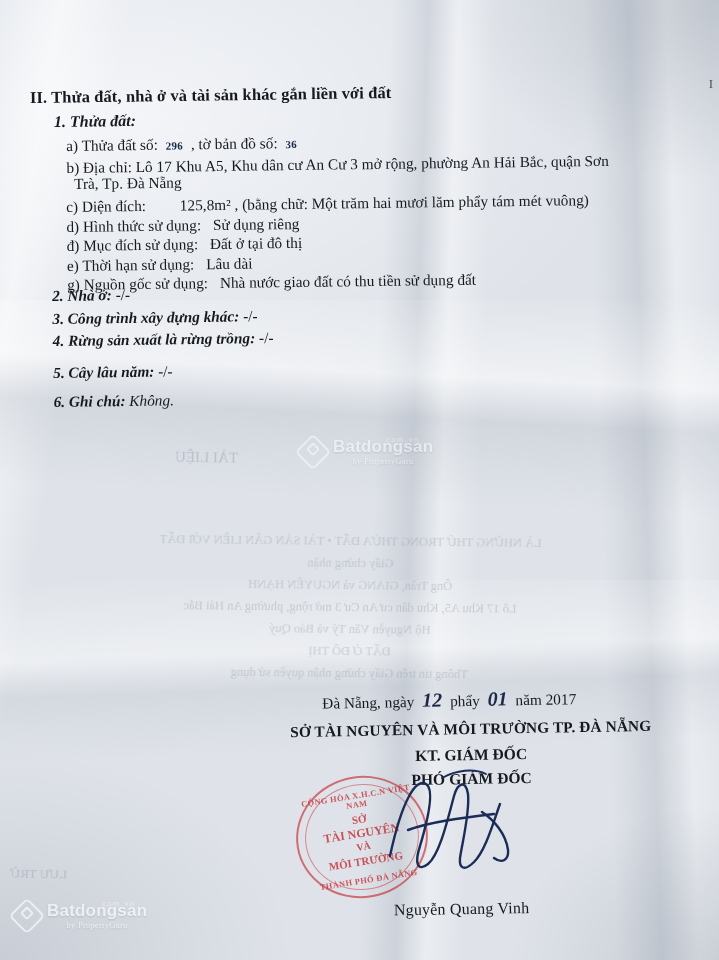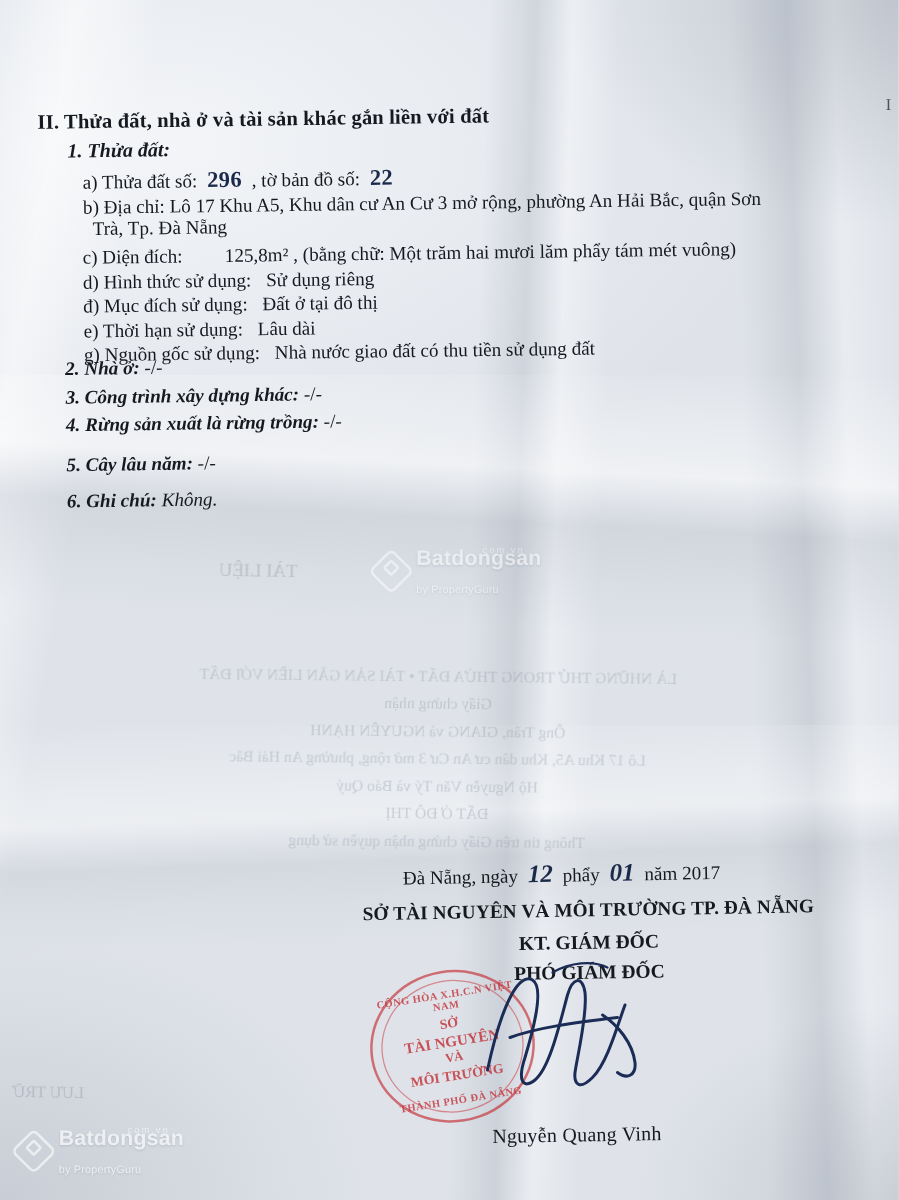--- a/index.html
+++ b/index.html
@@ -138,21 +138,21 @@
   .hand {
     font-family: "Liberation Serif", serif;
     font-weight: bold;
     letter-spacing: 0.3px;
   }
   .ink { color: #1b2a4a; }
 
   .num-big {
     display: inline-block;
     font-weight: bold;
-    font-size: 18px;
+    font-size: 11px;
     padding: 0 4px;
   }
 
   .addr-line2 {
     position: absolute;
     left: 74px;
     top: 175px;
     font-size: 15.3px;
     transform: rotate(-0.75deg);
     transform-origin: left top;
@@ -314,26 +314,27 @@
   .wm-text { line-height: 1.05; }
   .wm-text .t1 {
     font-family: "Liberation Sans", sans-serif;
     color: #ffffff;
     font-size: 17px;
     font-weight: bold;
     letter-spacing: 0.2px;
     text-shadow: 0 1px 2px rgba(80,90,105,0.35);
   }
   .wm-text .t2 {
-    font-family: Liberation Sans, sans-serif;
+    font-family: Liberation Serif, serif;
     color: #ffffff;
     font-size: 8.6px;
     letter-spacing: 0.2px;
-    margin-top: 11px;
+    margin-top: 1px;
     text-shadow: 0 1px 2px rgba(80,90,105,0.35);
+    text-align: center;
   }
   .wm-sub {
     position: absolute;
     font-family: "Liberation Sans", sans-serif;
     color: rgba(255,255,255,0.85);
     font-size: 7.5px;
     letter-spacing: 1.6px;
     text-align: right;
   }
 
@@ -374,21 +375,21 @@
 
     <div class="sec-title">II. Thửa đất, nhà ở và tài sản khác gắn liền với đất</div>
 
     <div class="item1">1. Thửa đất:</div>
 
     <div class="lines">
       <div class="row">
         <span>a) Thửa đất số:</span>
         <span class="num-big hand ink">296</span>
         <span>, tờ bản đồ số:</span>
-        <span class="num-big hand ink">22</span>
+        <span class="num-big hand ink">36</span>
       </div>
       <div class="row wrap">
         <span>b) Địa chỉ:</span>
         <span>Lô 17 Khu A5, Khu dân cư An Cư 3 mở rộng, phường An Hải Bắc, quận Sơn</span>
       </div>
     </div>
 
     <div class="addr-line2">Trà, Tp. Đà Nẵng</div>
 
     <div class="lines" style="top:197px;">

